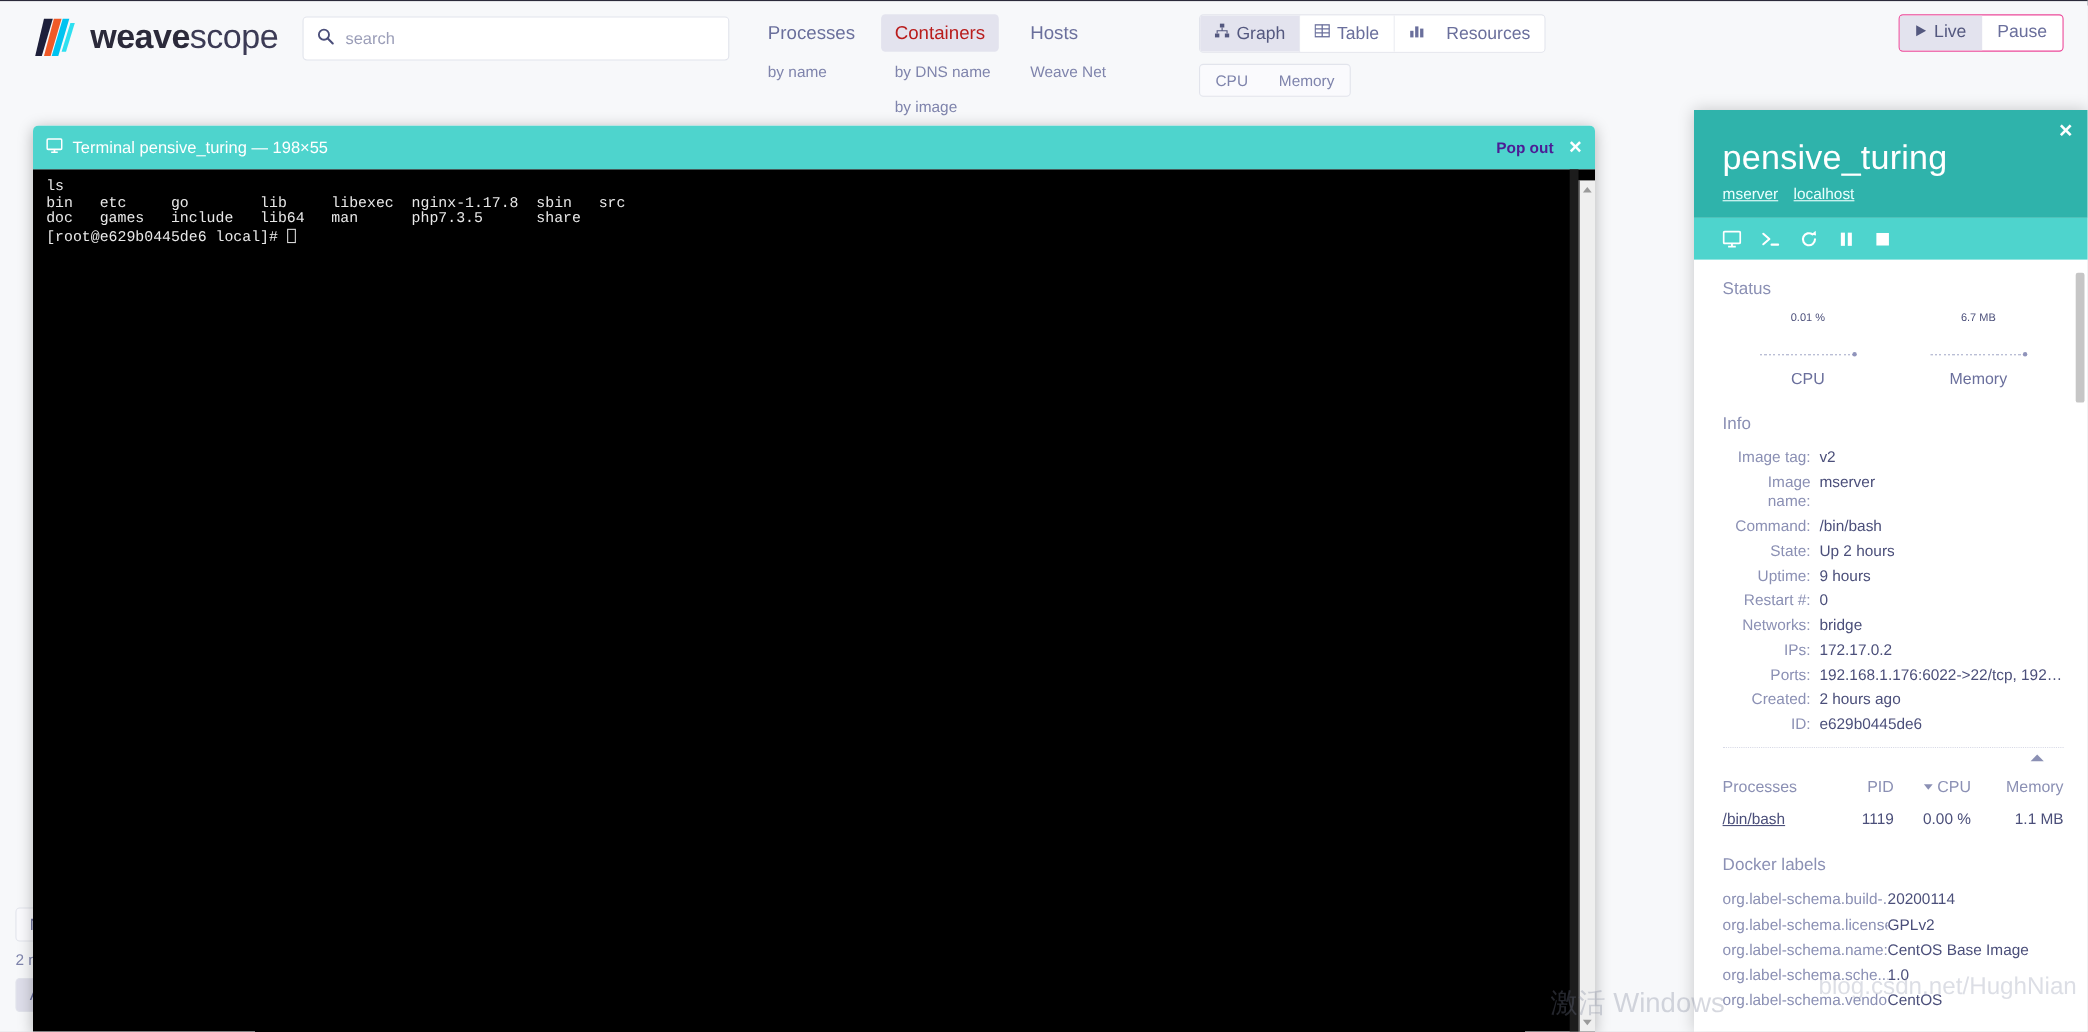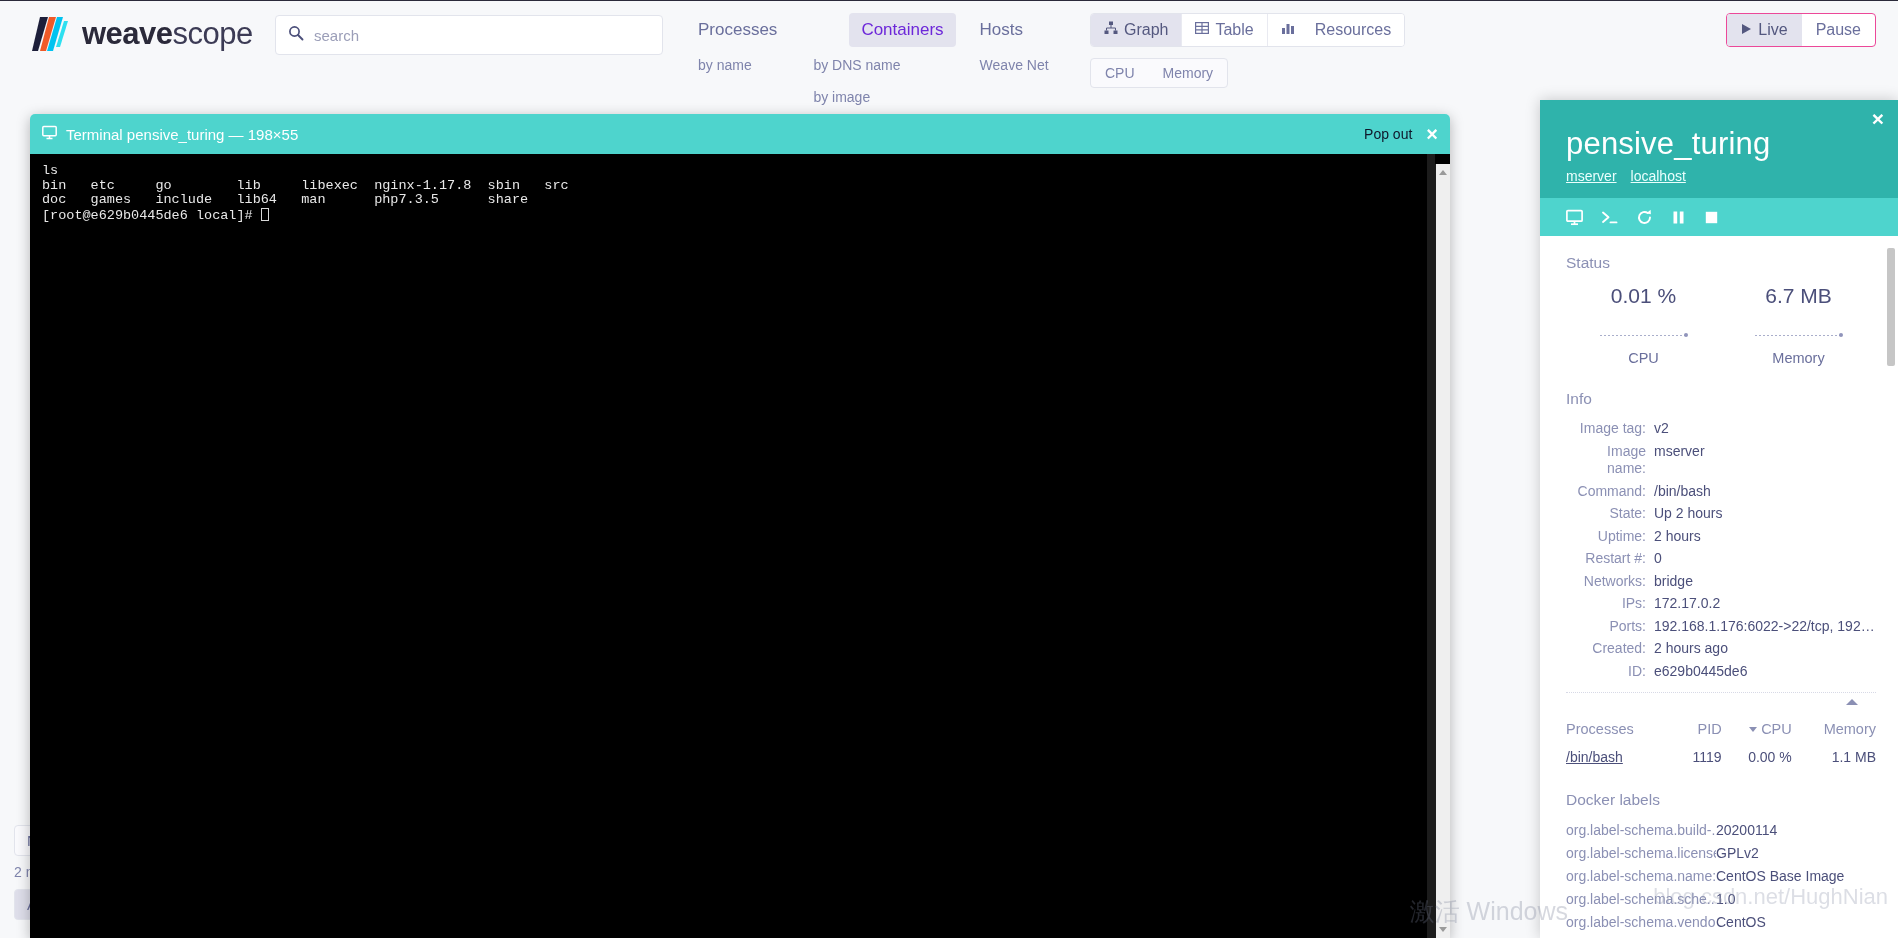--- a/index.html
+++ b/index.html
@@ -45,21 +45,21 @@
   }
   .search-input::placeholder { color: #9b9eb8; }
 
   
   .topo-nav { position: absolute; left: 680px; top: 12px; display: flex; gap: 0; }
   .topo-col { min-width: 96px; padding: 0 6px; }
   .topo-main {
     font-size: 17px; color: #6a6f9c; padding: 7px 12px; border-radius: 4px;
     display: inline-block; cursor: pointer; white-space: nowrap;
   }
-  .topo-main.selected { background: #e3e3ee; color: #6d28d9; margin-left: 48px; }
+  .topo-main.selected { background: #e3e3ee; color: #b91c1c; }
   .topo-sub {
     font-size: 14px; color: #7f84ac; padding: 6px 12px; margin-top: 4px;
     display: block; cursor: pointer; white-space: nowrap;
   }
 
   
   .viewmode {
     position: absolute; left: 1090px; top: 12px;
     border: 1px solid #e2e4ec; border-radius: 4px; background: #fff;
     display: flex; overflow: hidden;
@@ -107,21 +107,21 @@
     border-radius: 5px 5px 0 0;
     box-shadow: 0 3px 14px rgba(0,0,0,0.28);
     overflow: hidden;
   }
   .terminal-head {
     height: 40px; background: #4ed4cd; display: flex; align-items: center;
     padding: 0 12px; color: #fff;
   }
   .terminal-title { font-size: 15px; display: flex; align-items: center; gap: 9px; }
   .terminal-actions { margin-left: auto; display: flex; align-items: center; gap: 14px; }
-  .popout { font-size: 14px; color: #0f172a; cursor: pointer; }
+  .popout { font-size: 14px; color: #4c1d95; cursor: pointer; font-weight: bold; }
   .term-close { font-size: 20px; color: #fff; cursor: pointer; font-weight: 700; line-height: 1; }
 
   .terminal-body {
     position: relative; height: 784px; background: #000;
     padding: 10px 0 0 12px; display: flex;
   }
   .terminal-text {
     flex: 1; font-family: "Liberation Mono", monospace; font-size: 13.5px;
     color: #e8e8e8; line-height: 14.6px; white-space: pre;
   }
@@ -165,21 +165,21 @@
   }
   .panel-tools .tool { cursor: pointer; display: flex; align-items: center; }
 
   .panel-scroll { flex: 1; overflow: hidden; position: relative; padding: 0 0 0 0; }
   .panel-inner { padding: 18px 22px 10px 26px; }
 
   .sec-title { font-size: 15.5px; color: #8b90b4; margin-bottom: 12px; }
 
   .metrics { display: flex; margin: 6px 0 24px; }
   .metric { flex: 1; text-align: center; }
-  .metric-val { font-size: 21px; color: #4b4f7a; margin-bottom: 22px; }
+  .metric-val { font-size: 10px; color: #4b4f7a; margin-bottom: 22px; }
   .metric-spark { height: 10px; position: relative; margin-bottom: 10px; }
   .metric-spark .line {
     position: absolute; left: 22%; right: 22%; top: 5px; height: 1px;
     background: repeating-linear-gradient(to right,#a9aecb 0,#a9aecb 2px,transparent 2px,transparent 4px);
   }
   .metric-spark .dot {
     position: absolute; right: 21%; top: 3px; width: 4px; height: 4px;
     border-radius: 50%; background: #9094bb;
   }
   .metric-label { font-size: 14.5px; color: #6a6f9c; }
@@ -456,21 +456,21 @@
           <div class="info-row">
             <span class="info-key">Command:</span>
             <span class="info-val">/bin/bash</span>
             </div>
           <div class="info-row">
             <span class="info-key">State:</span>
             <span class="info-val">Up 2 hours</span>
             </div>
           <div class="info-row">
             <span class="info-key">Uptime:</span>
-            <span class="info-val">2 hours</span>
+            <span class="info-val">9 hours</span>
             </div>
           <div class="info-row">
             <span class="info-key">Restart #:</span>
             <span class="info-val">0</span>
             </div>
           <div class="info-row">
             <span class="info-key">Networks:</span>
             <span class="info-val">bridge</span>
             </div>
           <div class="info-row">

